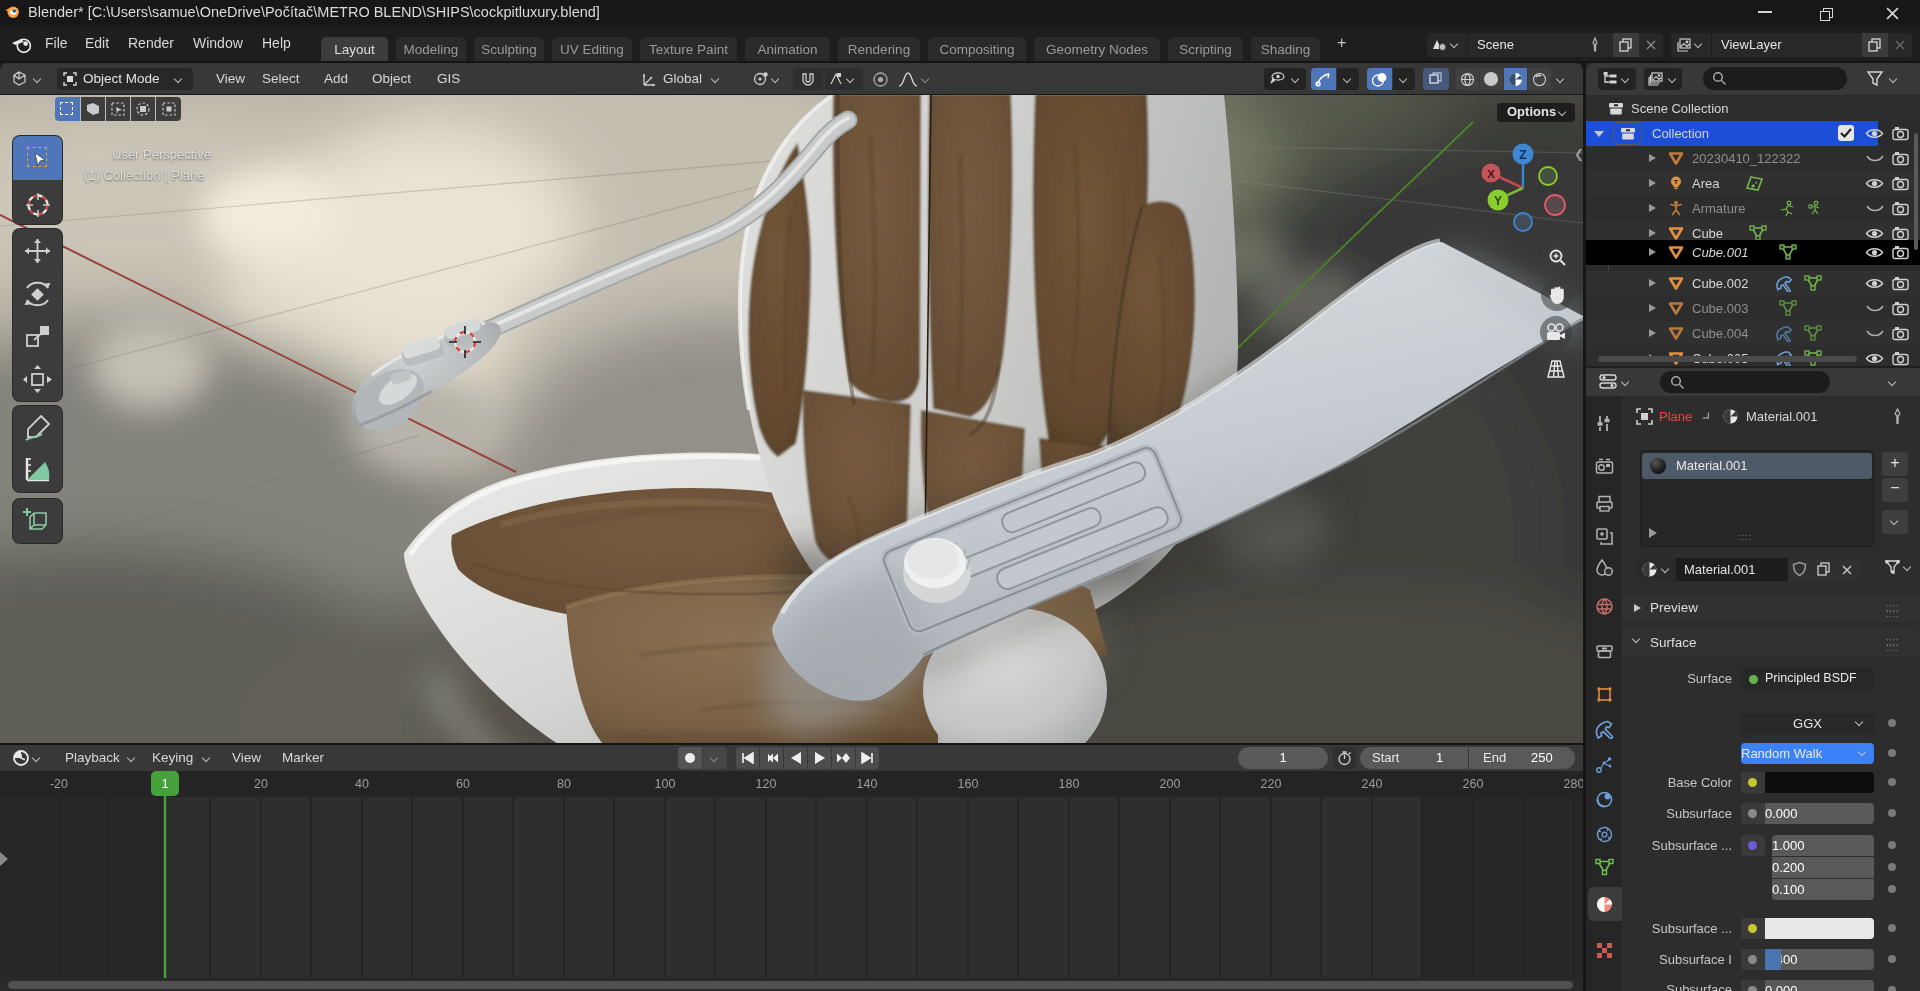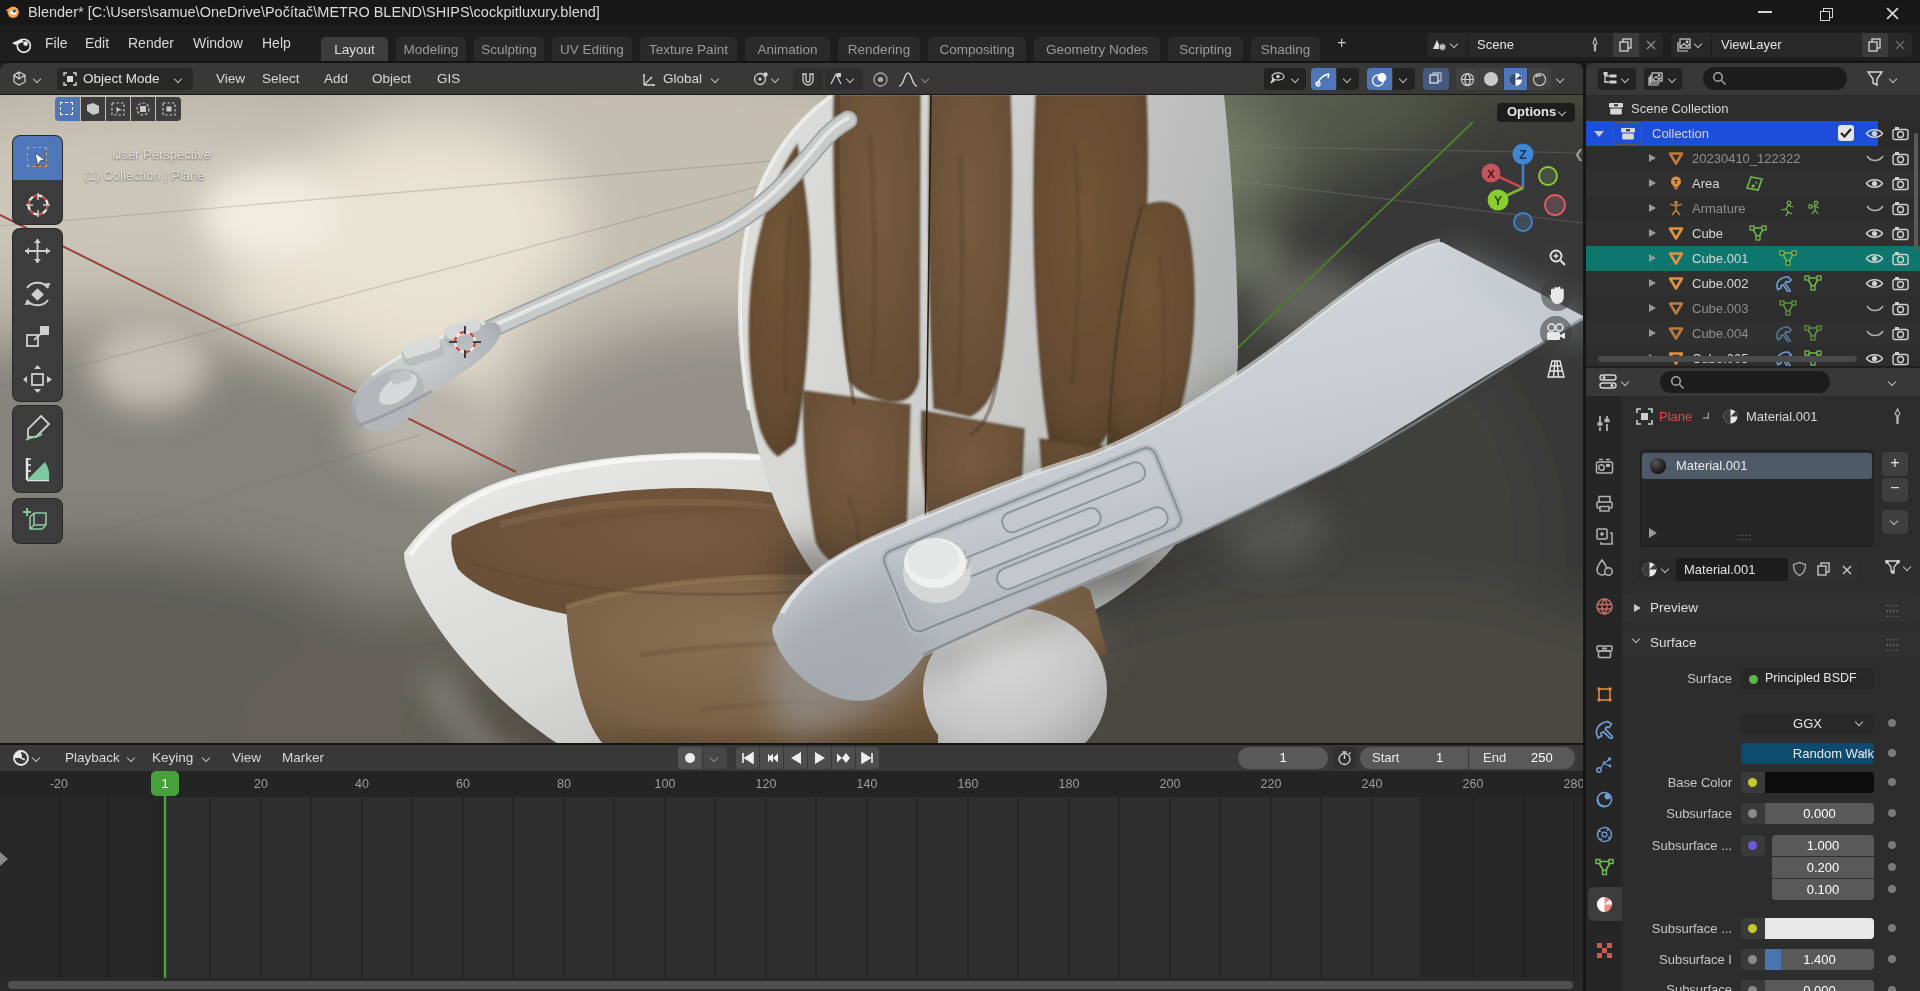--- a/index.html
+++ b/index.html
@@ -11,21 +11,21 @@
   border-right:1.6px solid #bdbdbd;border-bottom:1.6px solid #bdbdbd;transform:rotate(45deg);}
 .menutxt{color:#d8d8d8;font-size:14px;}
 .tab{position:absolute;top:12px;height:26px;border-radius:5px 5px 0 0;background:#2a2a2a;
   color:#9a9a9a;font-size:13.5px;text-align:center;line-height:25px;}
 .hbtn{position:absolute;background:#282828;border-radius:4px;}
 .orow{position:absolute;left:0;width:334px;height:25px;}
 .otxt{position:absolute;left:106px;top:5px;font-size:13px;color:#d6d6d6;}
 .dim{color:#8f8f8f !important;}
 .disc{position:absolute;left:63px;top:8px;width:0;height:0;border-left:7px solid #999;border-top:4.5px solid transparent;border-bottom:4.5px solid transparent;}
 .plabel{position:absolute;font-size:13px;color:#c6c6c6;text-align:right;width:140px;}
-.pslider{position:absolute;left:155px;width:133px;height:21px;background:#595959;border-radius:3px;color:#fff;font-size:13px;text-align:center;line-height:21px;}
+.pslider{position:absolute;left:155px;width:133px;height:21px;background:#595959;border-radius:3px;color:#fff;font-size:13px;line-height:21px;}
 .psock{position:absolute;left:155px;width:24px;height:21px;background:#3a3a3a;border-radius:3px 0 0 3px;}
 .pdot{position:absolute;left:302px;width:8px;height:8px;border-radius:50%;background:#7a7a7a;}
 </style>
 </head>
 <body>
 
 <div class="ab" style="left:0;top:0;width:1920px;height:25px;background:#171717;">
   <svg class="ab" style="left:4px;top:3px" width="17" height="17" viewBox="0 0 24 24">
     <circle cx="13" cy="13" r="8" fill="#ff9f3e"></circle>
     <circle cx="13" cy="12" r="4.7" fill="#fff"></circle>
@@ -868,21 +868,21 @@
     <svg class="ab" style="left:279px;top:6px" width="19" height="13" viewBox="0 0 19 13">
         <path d="M1.5,6.5 C5,1.5 14,1.5 17.5,6.5 C14,11.5 5,11.5 1.5,6.5 Z" fill="none" stroke="#d0d0d0" stroke-width="1.4"></path>
         <circle cx="9.5" cy="6.5" r="2.6" fill="#d0d0d0"></circle>
       </svg>
     <svg class="ab" style="left:306px;top:5px" width="17" height="15" viewBox="0 0 17 15">
         <rect x="1" y="3.5" width="15" height="10" rx="2" fill="none" stroke="#d0d0d0" stroke-width="1.4"></rect>
         <circle cx="8.5" cy="8.5" r="3" fill="none" stroke="#d0d0d0" stroke-width="1.4"></circle>
         <rect x="3" y="1" width="4" height="2" fill="#d0d0d0"></rect>
       </svg>
   </div>
-  <div class="orow" style="top:183px;background:#0f766e;">
+  <div class="orow" style="top:177px;background:#000000;font-style:italic;">
     <div class="disc"></div>
       <svg class="ab" style="left:82px;top:5px" width="16" height="15" viewBox="0 0 16 15">
         <path d="M2,2.5 L14,2.5 L8,12.5 Z" fill="none" stroke="#e0913f" stroke-width="2.6" stroke-linejoin="round"></path>
       </svg>
     <div class="otxt">Cube.001</div>
     <svg class="ab" style="left:193px;top:4px" width="18" height="17" viewBox="0 0 18 17">
         <path d="M3,3 L15,3 L9,13 Z" fill="none" stroke="#74b94e" stroke-width="1.5"></path>
         <rect x="1" y="1" width="4" height="4" fill="#2d2d2d" stroke="#74b94e" stroke-width="1.3"></rect>
         <rect x="13" y="1" width="4" height="4" fill="#2d2d2d" stroke="#74b94e" stroke-width="1.3"></rect>
         <rect x="7" y="11" width="4" height="4" fill="#2d2d2d" stroke="#74b94e" stroke-width="1.3"></rect>
@@ -1172,21 +1172,21 @@
 
   <div class="plabel" style="left:6px;top:303px;">Surface</div>
   <div class="ab" style="left:155px;top:300px;width:133px;height:22px;background:#282828;border-radius:4px;">
     <div class="ab" style="left:8px;top:7px;width:9px;height:9px;border-radius:50%;background:#63b24c;"></div>
     <div class="ab" style="left:24px;top:3px;color:#e8e8e8;font-size:12.5px;">Principled BSDF</div>
   </div>
   <div class="ab" style="left:155px;top:345px;width:133px;height:21px;background:#282828;border-radius:4px;color:#e8e8e8;font-size:13px;text-align:center;line-height:21px;">GGX
     <div class="chev ab" style="left:115px;top:6px;"></div>
   </div>
   <div class="pdot" style="top:351px;"></div>
-  <div class="ab" style="left:155px;top:375px;width:133px;height:21px;background:#0c4a6e;border-radius:4px;color:#e8e8e8;font-size:13px;text-align:right;line-height:21px;">Random Walk
+  <div class="ab" style="left:155px;top:375px;width:133px;height:21px;background:#3b82f6;border-radius:4px;color:#e8e8e8;font-size:13px;text-align:left;line-height:21px;">Random Walk
     <div class="chev ab" style="left:118px;top:6px;"></div>
   </div>
   <div class="pdot" style="top:381px;"></div>
   <div class="plabel" style="left:6px;top:407px;">Base Color</div>
   <div class="psock" style="top:404px;">
       <div class="ab" style="left:7px;top:6px;width:9px;height:9px;border-radius:50%;background:#c7c72e;"></div>
     </div>
   <div class="ab" style="left:179px;top:404px;width:109px;height:21px;background:#0d0d0d;border-radius:0 4px 4px 0;"></div>
   <div class="pdot" style="top:410px;"></div>
   <div class="plabel" style="left:6px;top:438px;">Subsurface</div>

